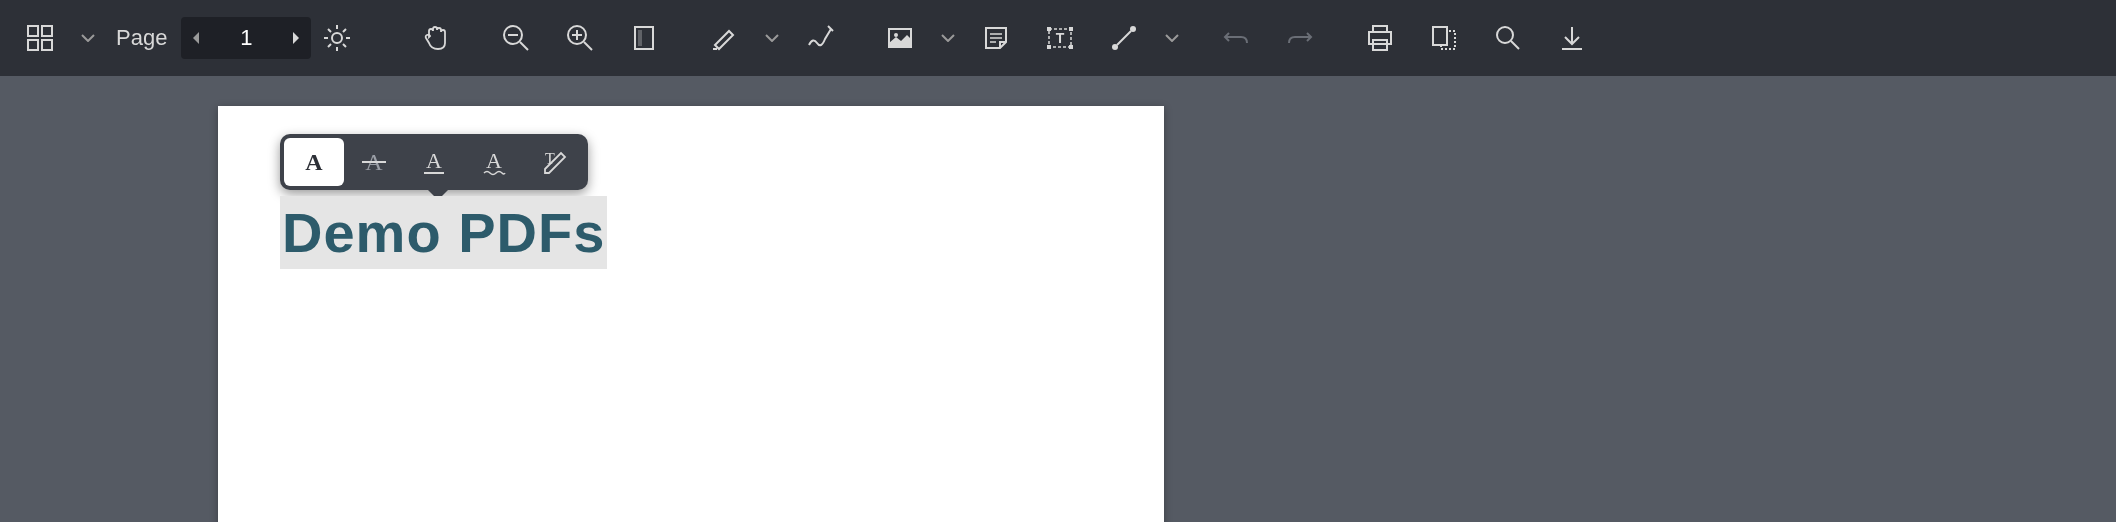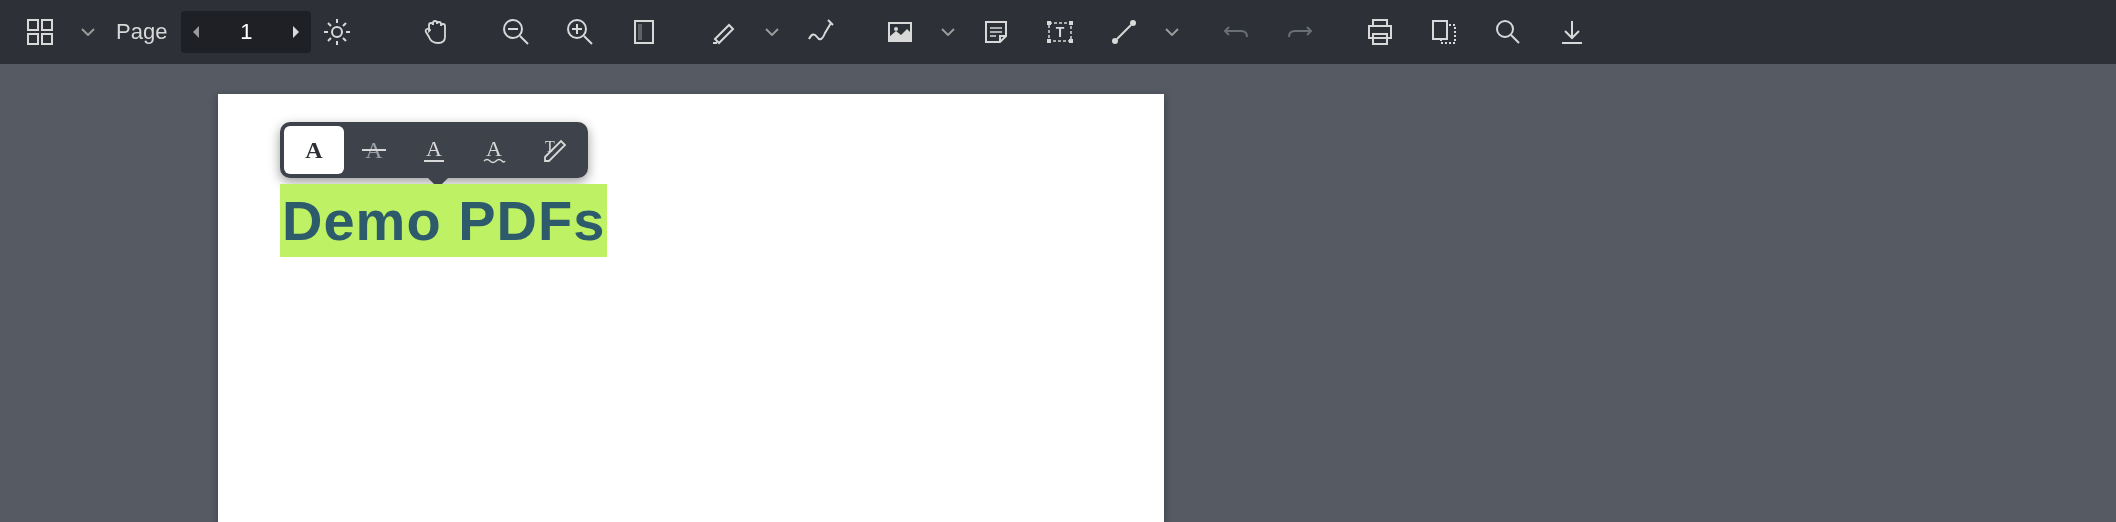--- a/index.html
+++ b/index.html
@@ -5,21 +5,21 @@
     * { box-sizing: border-box; margin: 0; padding: 0; }
     body {
       font-family: -apple-system, BlinkMacSystemFont, "Segoe UI", Arial, sans-serif;
       background: #555a63;
       width: 2116px;
       height: 522px;
       overflow: hidden;
     }
     .toolbar {
       background: #2d3037;
-      height: 64px;
+      height: 76px;
       display: flex;
       align-items: center;
       padding: 0 10px;
       gap: 4px;
     }
     .tb-btn {
       width: 60px;
       height: 52px;
       display: flex;
       align-items: center;
@@ -114,21 +114,21 @@
       cursor: pointer;
       border-radius: 6px;
     }
     .popup-btn.active {
       background: #fff;
     }
     .text-selection {
       position: absolute;
       top: 90px;
       left: 62px;
-      background: #bef264;
+      background: #e5e5e5;
       padding: 4px 2px 4px 2px;
     }
     .doc-title {
       font-size: 56px;
       font-weight: 700;
       color: #2d5b6b;
       letter-spacing: 1px;
       font-family: Arial, sans-serif;
     }
     svg { display: block; }

